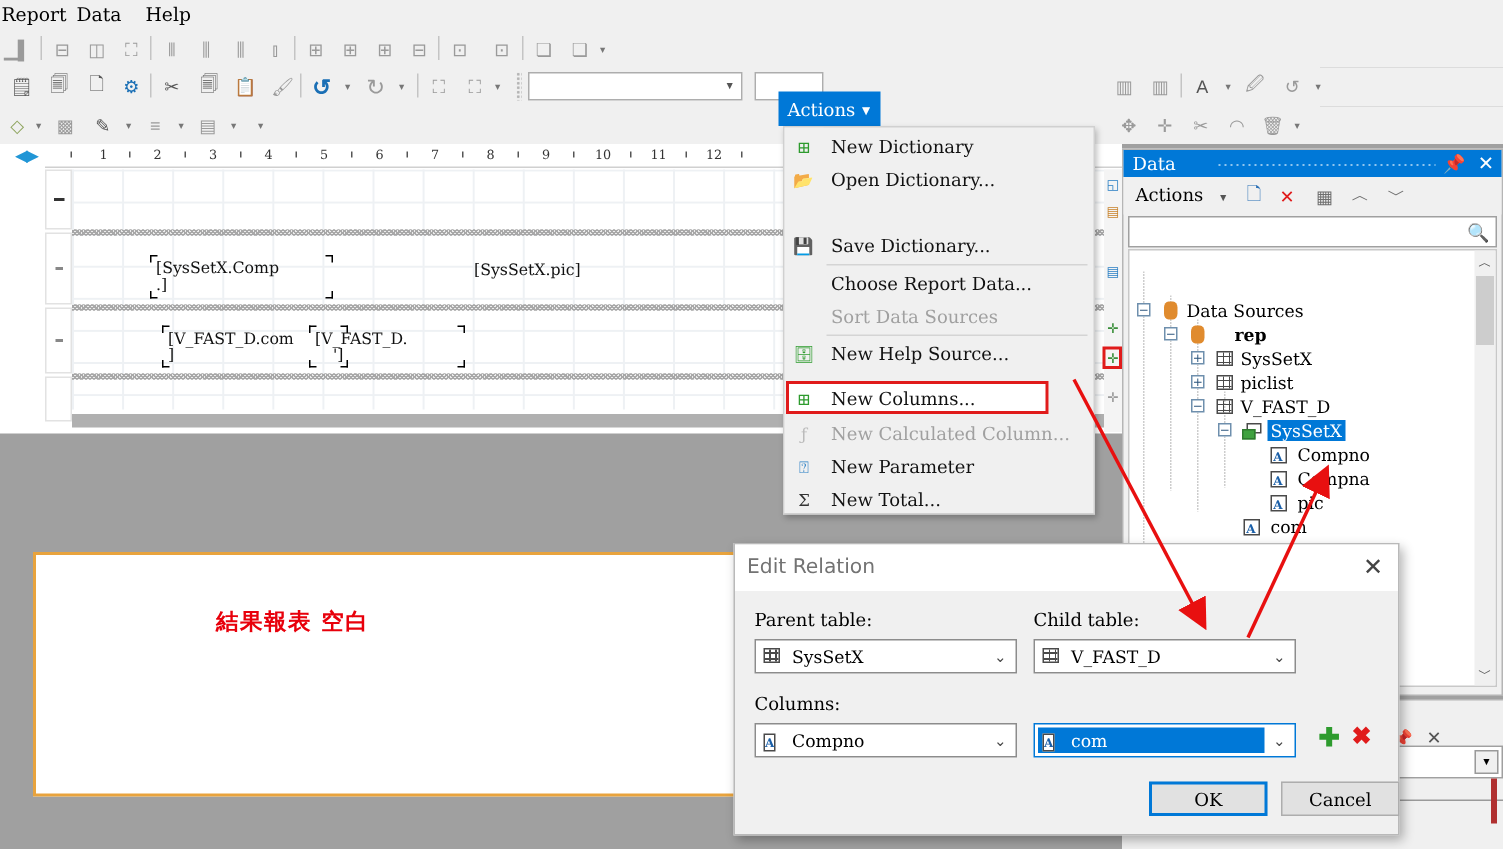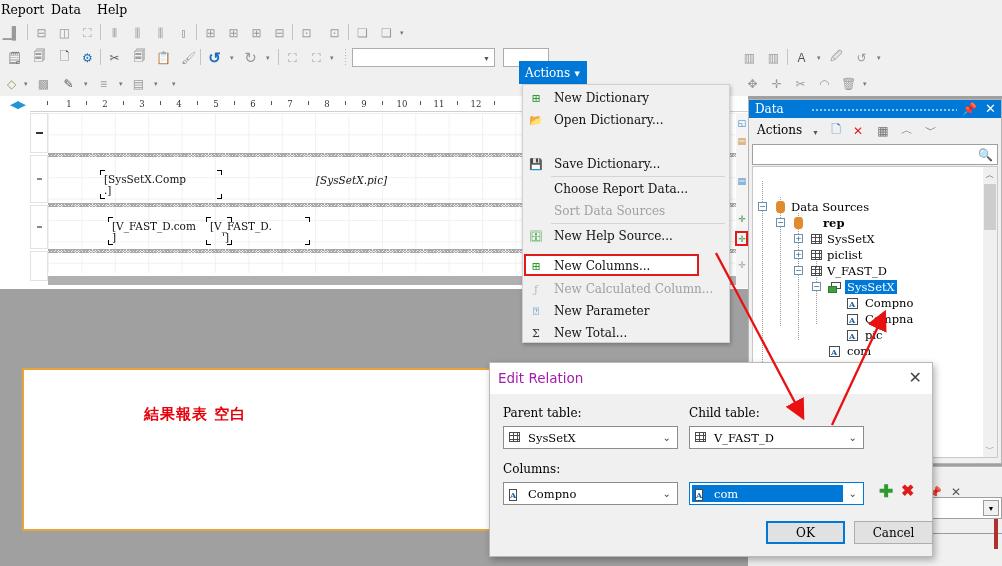--- a/index.html
+++ b/index.html
@@ -179,21 +179,21 @@
               border:1px solid #9a9a9a; background:#f0f0f0; text-align:center; font-size:7px; line-height:15px; }
   #br-vline { position:absolute; left:-6px; top:0; width:1px; height:66px; background:#9a9a9a; }
   #br-hline { position:absolute; left:-6px; top:66px; width:260px; height:1px; background:#9a9a9a; }
   #br-redbar { position:absolute; left:246px; top:52px; width:4px; height:30px; background:#b03030; }
 
   
   #dlg { position:absolute; left:489px; top:362px; width:444px; height:195px;
          background:#f0f0f0; border:1px solid #b9b9b9; box-shadow:2px 3px 7px rgba(0,0,0,.3); }
   #dlg-caption { position:absolute; left:0; top:0; width:442px; height:31px; background:#fff; }
   #dlg-title { position:absolute; left:8px; top:7px; font-family:"DejaVu Sans","Liberation Sans",sans-serif;
-               font-size:13.5px; color:#a21caf; }
+               font-size:13.5px; color:#737373; }
   #dlg-close { position:absolute; right:10px; top:5px; font-size:16px; color:#444; }
   .dlg-lbl { position:absolute; font-family:"DejaVu Serif", serif; font-size:12px; color:#000; }
   .dlg-combo { position:absolute; height:23px; background:#fff; border:1px solid #8c8c8c;
                font-family:"DejaVu Serif", serif; font-size:11.5px; display:flex; align-items:center; }
   .dlg-combo.focused { border:1px solid #0078d7; }
   .dlg-combo .ci { position:absolute; left:5px; top:4px; }
   .dlg-combo .ctxt { position:absolute; left:24px; }
   .dlg-combo .cv { position:absolute; right:6px; top:5px; font-size:10px; color:#444; }
   .dlg-combo .hl { position:absolute; left:2px; top:2px; right:20px; bottom:2px; background:#0078d7; }
   .dlg-combo .hl + .ci { z-index:2; }
@@ -360,21 +360,21 @@
     <div class="band-sep" style="top:90px"></div>
     <div class="band-sep" style="top:136px"></div>
 
     <div class="field" style="left:56px; top:60px;">
       <span class="corner c-tl"></span><span class="corner c-tr" style="right:-36px"></span>
       <span class="corner c-bl" style="bottom:-14px"></span><span class="corner c-br" style="right:-36px;bottom:-14px"></span>
       <span>[SysSetX.Comp</span>
       <span style="position:absolute;left:0;top:11px">.]</span>
     </div>
 
-    <div class="field" style="left:268px; top:61px;font-style:italic;">
+    <div class="field" style="left:268px; top:61px;">
       <span>[SysSetX.pic]</span>
     </div>
 
     <div class="field" style="left:64px; top:107px;">
       <span class="corner c-tl"></span><span class="corner c-tr" style="right:-36px"></span>
       <span class="corner c-bl" style="bottom:-13px"></span><span class="corner c-br" style="right:-36px;bottom:-13px"></span>
       <span>[V_FAST_D.com</span>
       <span style="position:absolute;left:0;top:11px">]</span>
     </div>
 

